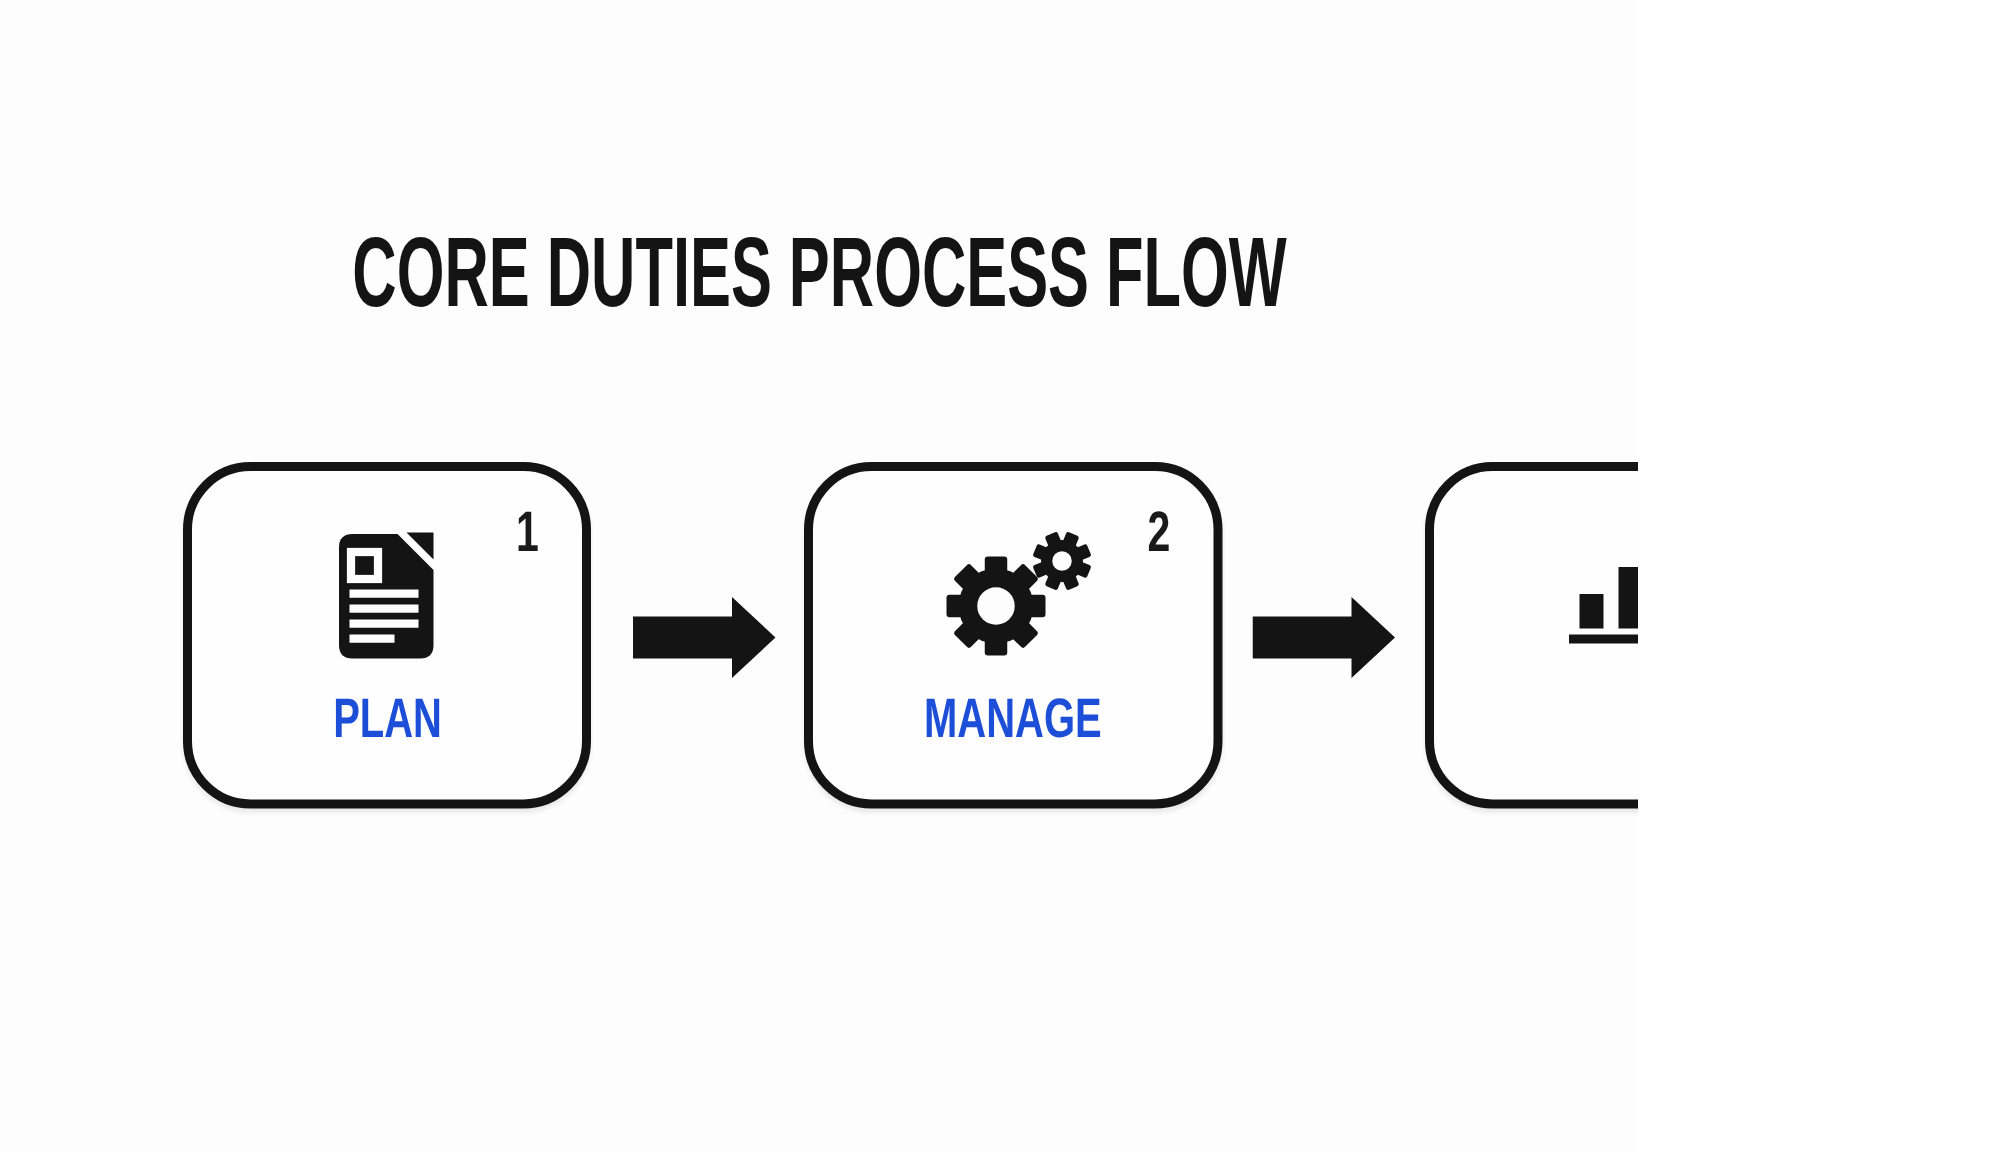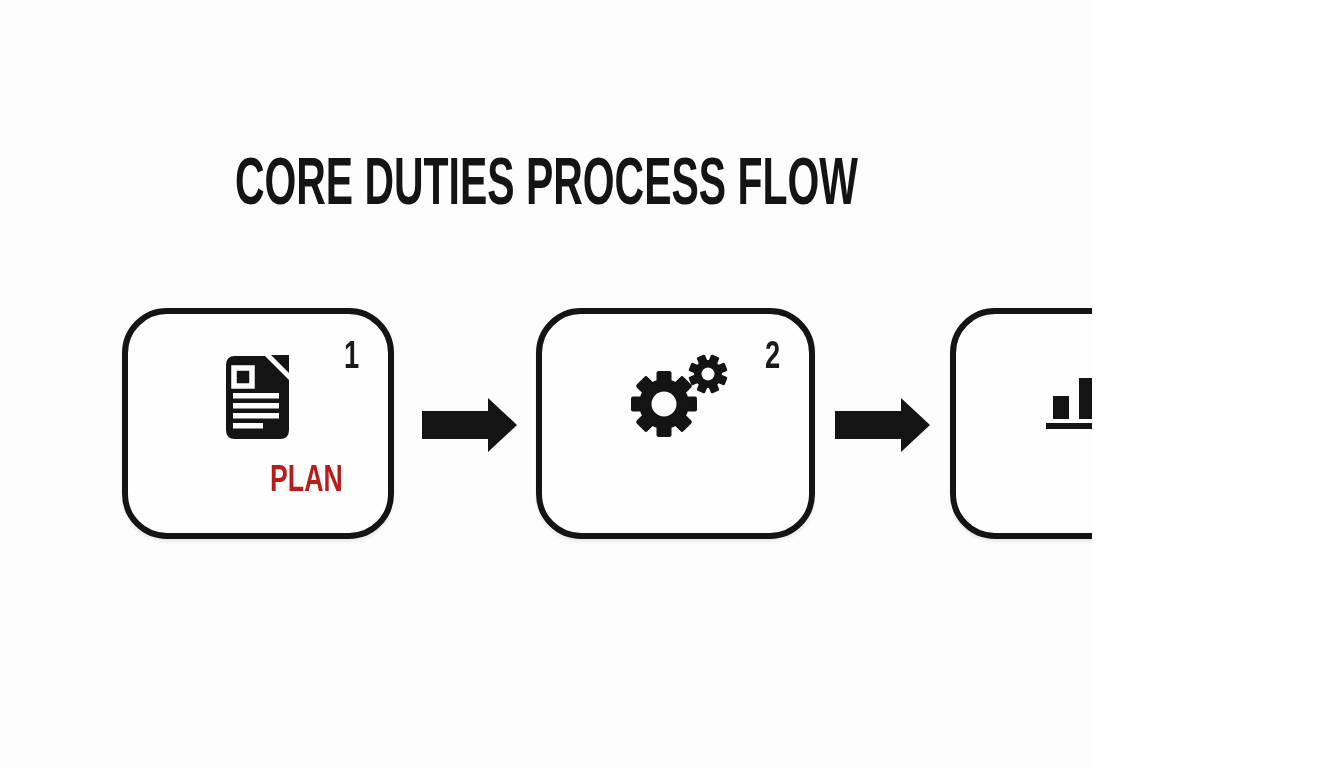--- a/index.html
+++ b/index.html
@@ -46,21 +46,21 @@
   .icon-slot {
     position: absolute; left: 0; right: 0;
     display: flex; justify-content: center;
   }
   .icon-slot.s1 { top: 40px; }
   .icon-slot.s2 { top: 38px; }
   .icon-slot.s3 { top: 48px; }
   .step-label {
     position: absolute; top: 146px; left: 0; width: 100%;
     text-align: center; font-size: 37px; line-height: 37px;
-    font-weight: bold; color: #b91c1c; white-space: nowrap; margin-left: 48px;
+    font-weight: bold; color: #1d4ed8; white-space: nowrap;
   }
   .flow-arrow {
     position: absolute; top: 397px; width: 96px; height: 56px;
   }
   .arrow-1 { left: 422px; }
   .arrow-2 { left: 835px; }
 </style>
 </head>
 <body>
 
@@ -123,20 +123,23 @@
             <rect x="-4.5" y="-19.5" width="9" height="9" rx="1.5" transform="rotate(202.5)"></rect>
             <rect x="-4.5" y="-19.5" width="9" height="9" rx="1.5" transform="rotate(247.5)"></rect>
             <rect x="-4.5" y="-19.5" width="9" height="9" rx="1.5" transform="rotate(292.5)"></rect>
             <rect x="-4.5" y="-19.5" width="9" height="9" rx="1.5" transform="rotate(337.5)"></rect>
           </g>
           <circle r="14" fill="#141414"></circle>
           <circle r="6.5" fill="#fdfdfd"></circle>
         </g>
       </svg>
     </div>
+    <div class="step-label">
+      <span class="cond-label">MANAGE</span>
+    </div>
   </div>
 
   <svg class="flow-arrow arrow-2" viewBox="0 0 96 56" aria-hidden="true">
     <polygon points="0,14 66,14 66,1 95,28 66,55 66,42 0,42" fill="#141414"></polygon>
   </svg>
 
   <div class="step-box box-3">
     <div class="step-number">
       <span class="cond-num">3</span>
     </div>

